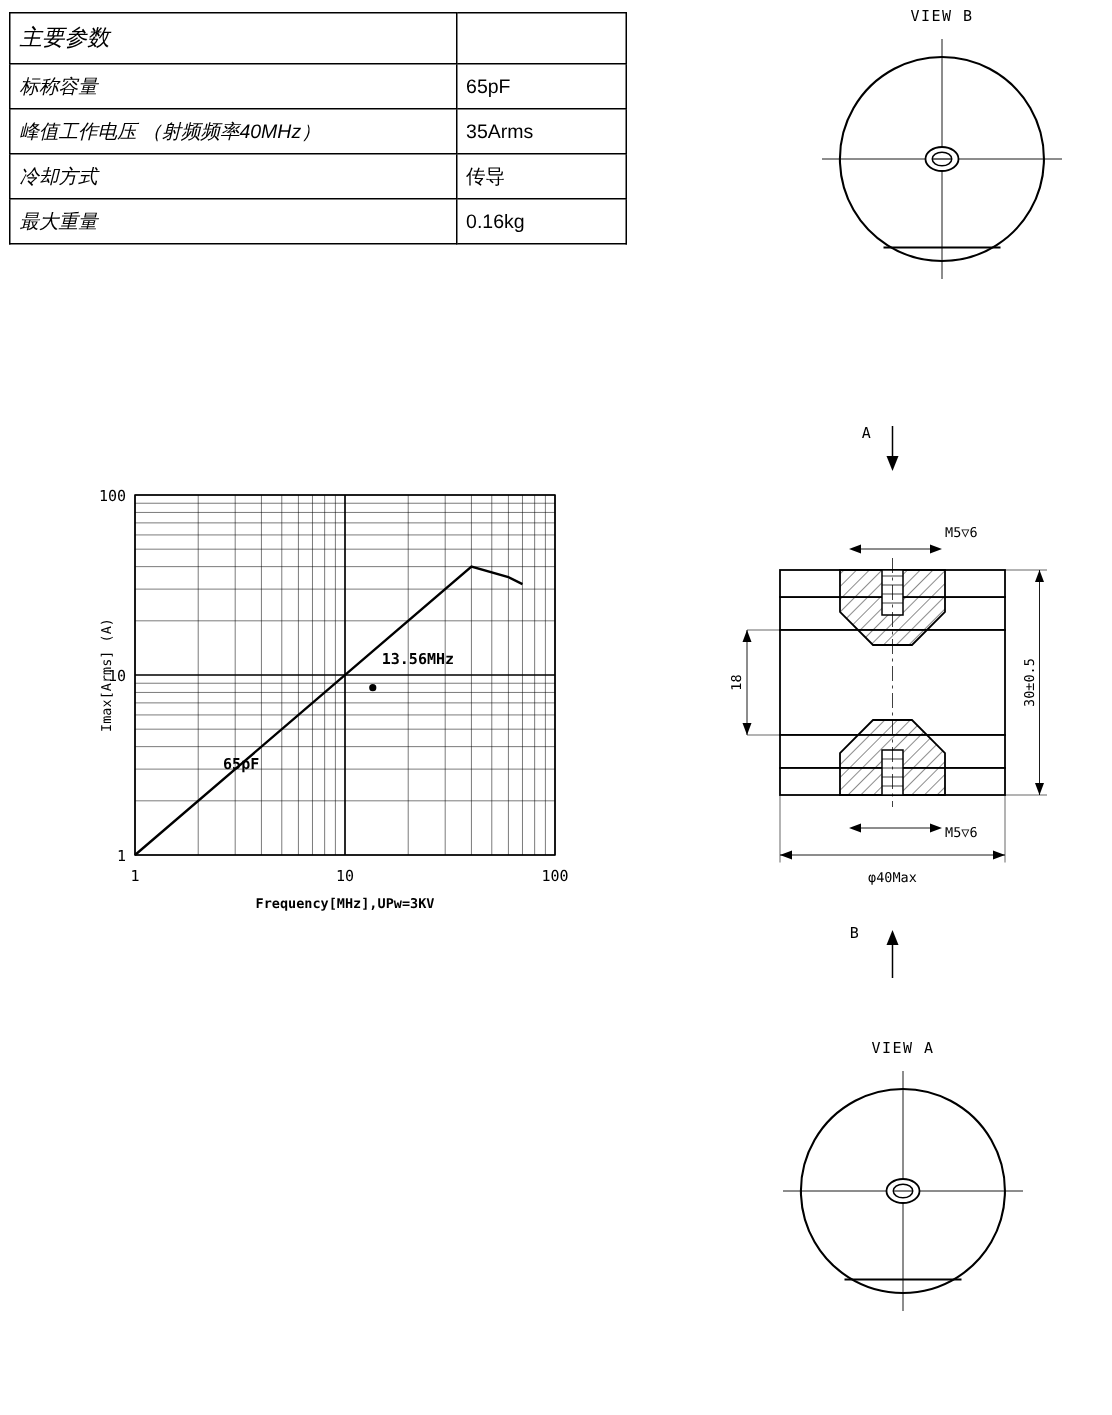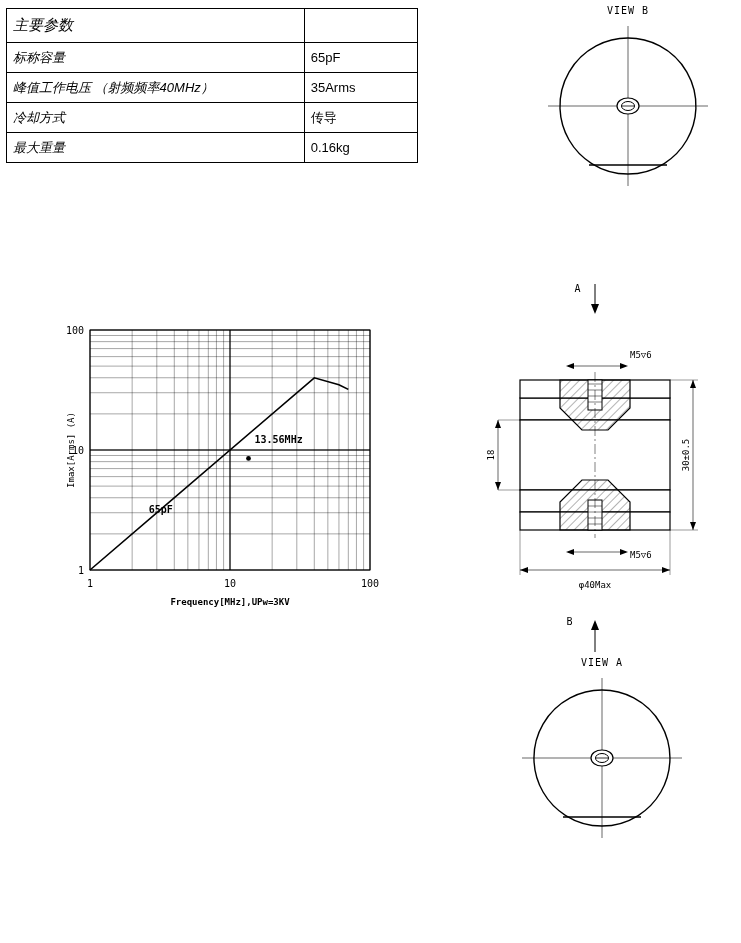--- a/index.html
+++ b/index.html
@@ -59,21 +59,21 @@
   #center-area {
     position: absolute;
     left: 450px;
     top: 280px;
     width: 285px;
     height: 380px;
   }
   #view-a-area {
     position: absolute;
     left: 470px;
-    top: 644px;
+    top: 680px;
     width: 265px;
     height: 260px;
   }
   .lbl {
     font-family: "DejaVu Sans Mono", monospace;
     font-size: 10px;
     letter-spacing: 1px;
   }
   .dimtxt {
     font-family: "DejaVu Sans Mono", monospace;

